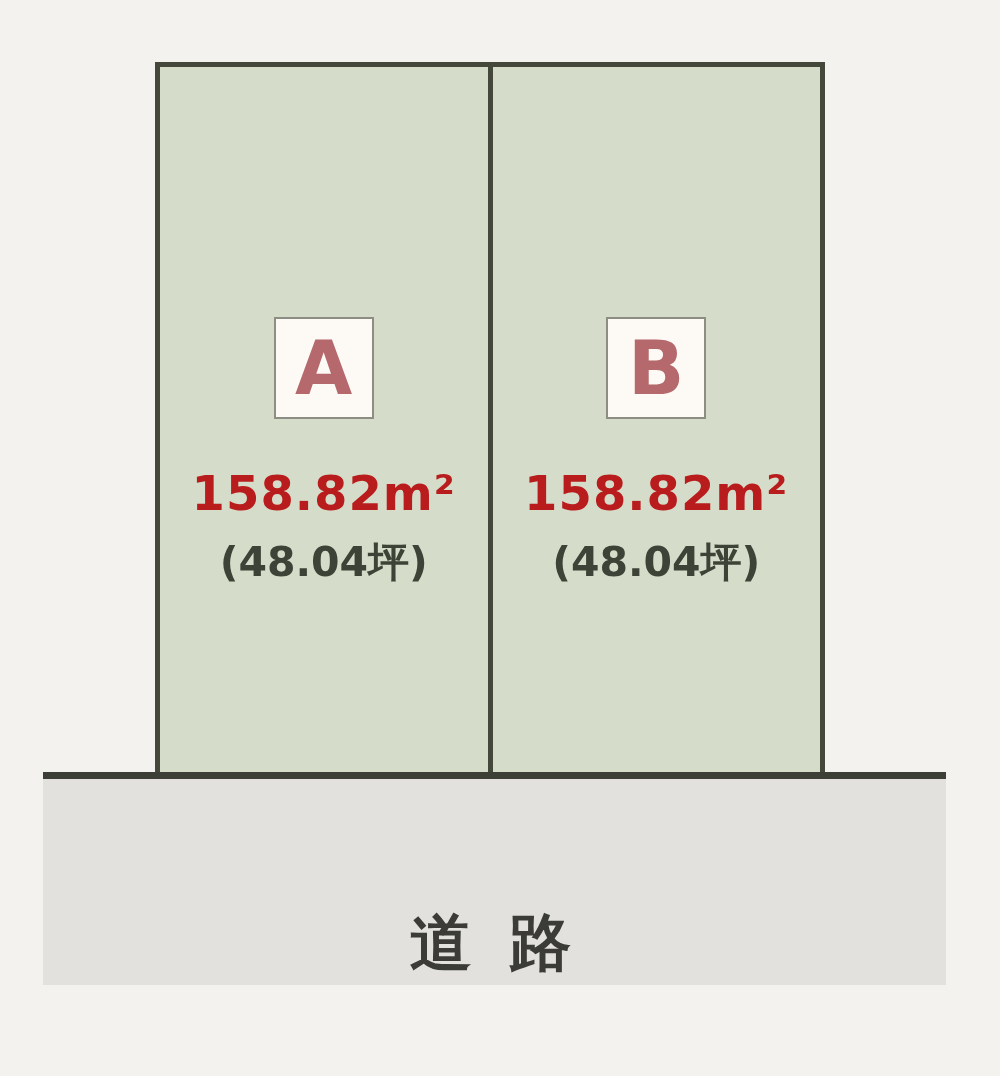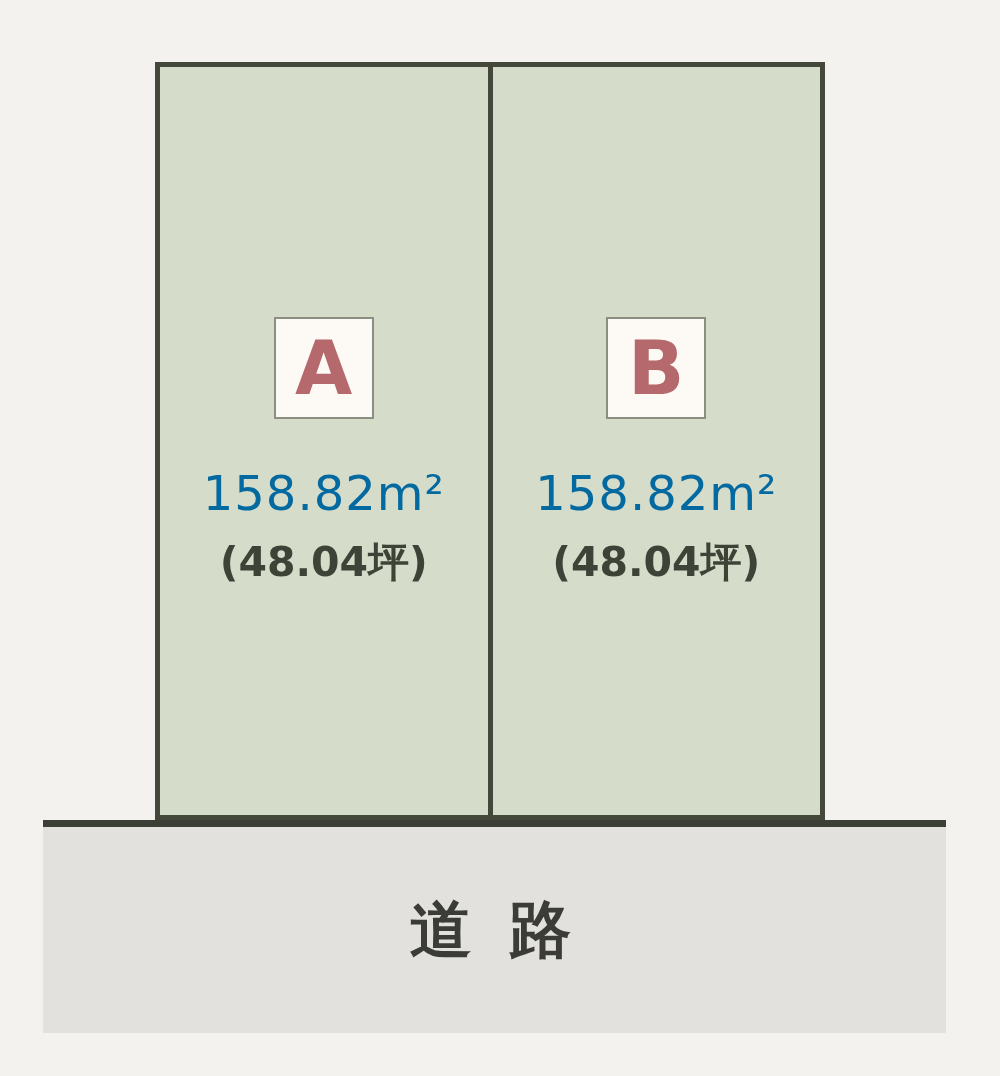--- a/index.html
+++ b/index.html
@@ -43,43 +43,43 @@
   }
   .letter {
     font-size: 74px;
     font-weight: bold;
     color: #b5696d;
     line-height: 1;
   }
   .area-m2 {
     margin-top: 46px;
     font-size: 48px;
-    font-weight: normal;
-    color: #0369a1;
+    font-weight: bold;
+    color: #b91c1c;
     letter-spacing: 1px;
     white-space: nowrap;
   }
   .area-tsubo {
     margin-top: 14px;
     font-size: 41px;
     font-weight: bold;
     color: #3e4337;
     white-space: nowrap;
   }
   .road {
     position: absolute;
     left: 43px;
-    top: 820px;
+    top: 772px;
     width: 903px;
     height: 213px;
     background: #e2e1dd;
     border-top: 7px solid #3c3f35;
     box-sizing: border-box;
     display: flex;
-    align-items: center;
+    align-items: flex-end;
     justify-content: center;
   }
   .road-label {
     font-size: 62px;
     font-weight: bold;
     color: #3b3b38;
     letter-spacing: 8px;
   }
 </style>
 </head>

